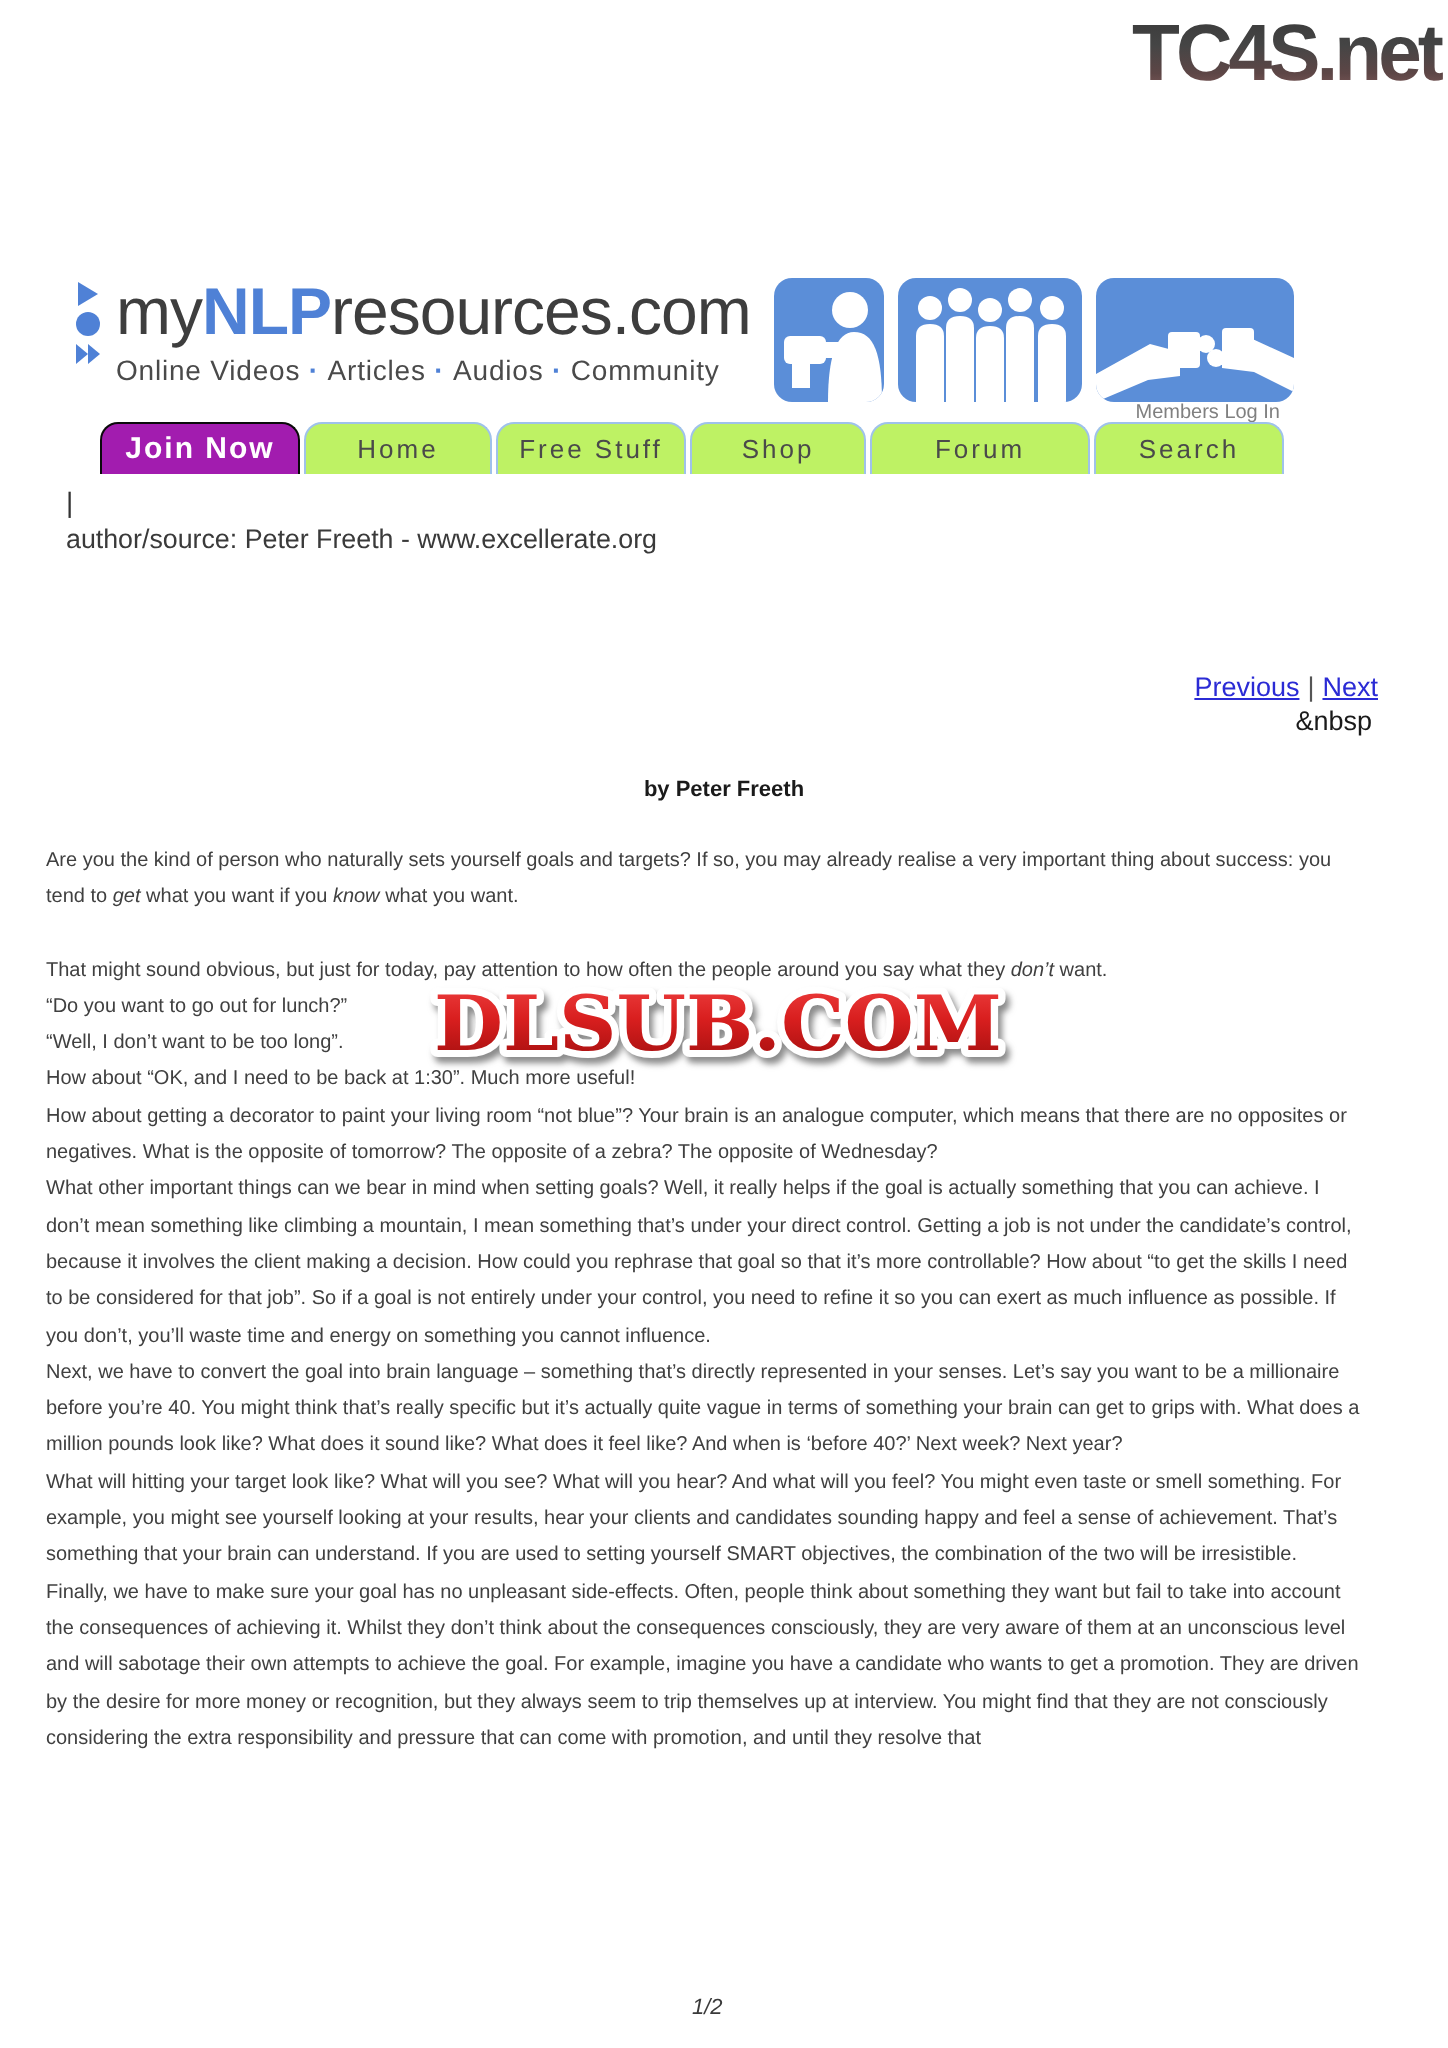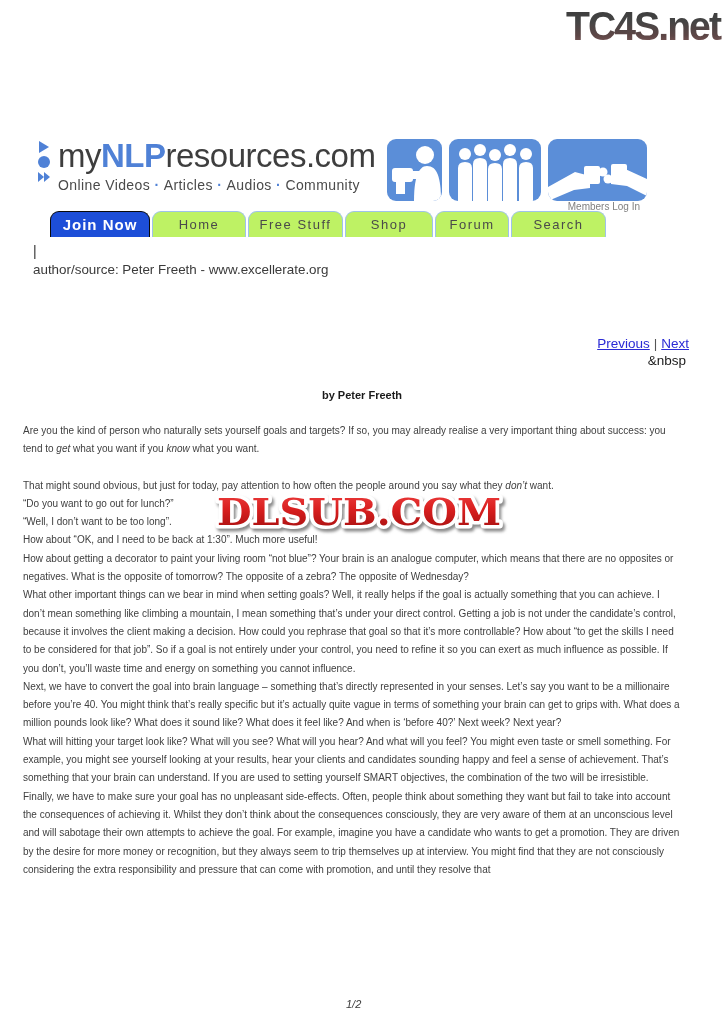--- a/index.html
+++ b/index.html
@@ -30,23 +30,23 @@
   .members { position:absolute; top:201px; right:84px; font-size:10px; color:#808080; }
 
   
   .nav { position:absolute; left:50px; top:211px; display:flex; gap:2px; align-items:flex-end; }
   .tab {
     height:26px; border:1px solid #9fc2ea; border-bottom:none;
     border-radius:9px 9px 0 0; display:flex; align-items:center; justify-content:center;
     font-size:13px; letter-spacing:1.5px; color:#4a4a4a; background:#bef264; text-decoration:none;
     cursor:pointer;
   }
-  .tab.active { background:#1d4ed8; border-color:#0a0a0a; color:#fff; font-weight:bold; font-size:15px; letter-spacing:1px; }
+  .tab.active { background:#a21caf; border-color:#0a0a0a; color:#fff; font-weight:bold; font-size:15px; letter-spacing:1px; }
   .w-join { width:100px; } .w-home { width:94px; } .w-free { width:95px; }
-  .w-shop { width:88px; } .w-forum { width:74px; } .w-search { width:95px; }
+  .w-shop { width:88px; } .w-forum { width:110px; } .w-search { width:95px; }
 
   
   .title-line { position:absolute; top:237px; right:41px; font-size:13.5px; color:#1a1a1a; white-space:nowrap; }
   .title-line .bold { font-weight:bold; }
   .title-line .pub { margin-left:11px; color:#222; }
   .pipe { position:absolute; left:33px; top:243px; font-size:14px; color:#333; }
   .author { position:absolute; left:33px; top:262px; font-size:13.4px; color:#3a3a3a; }
 
   
   .pager { position:absolute; top:336px; right:35px; text-align:right; font-size:13.5px; line-height:16px; }

